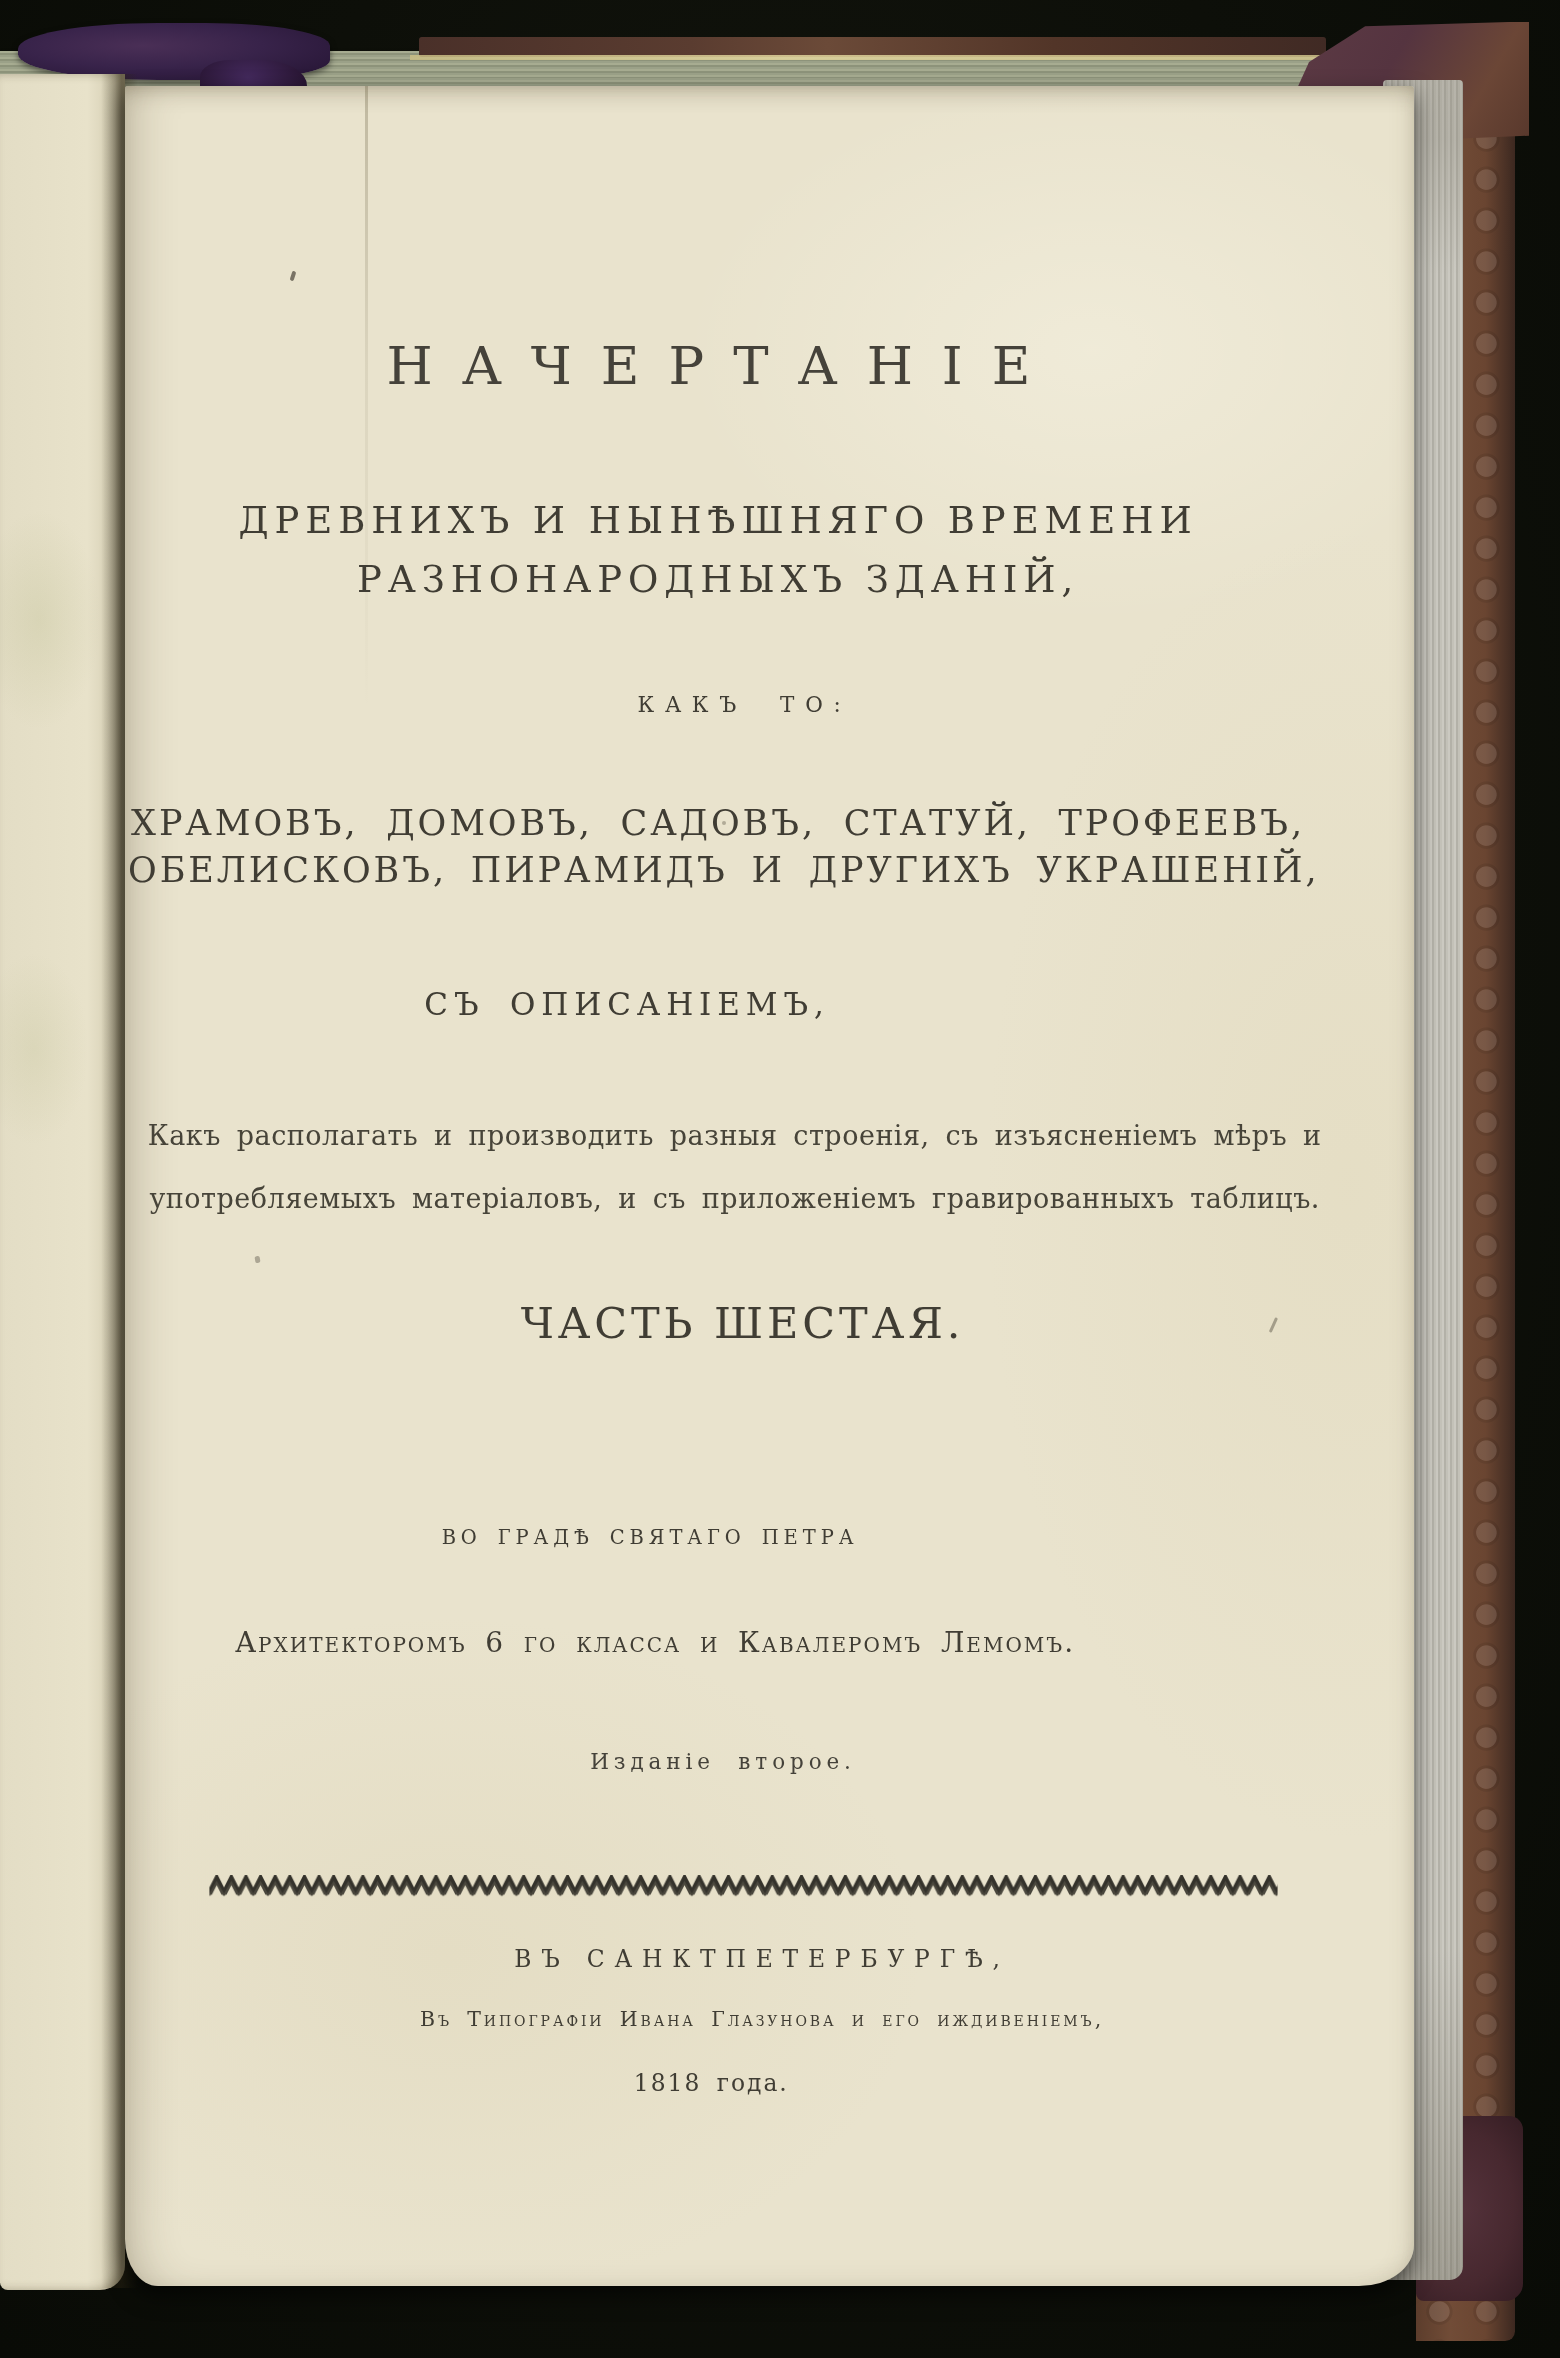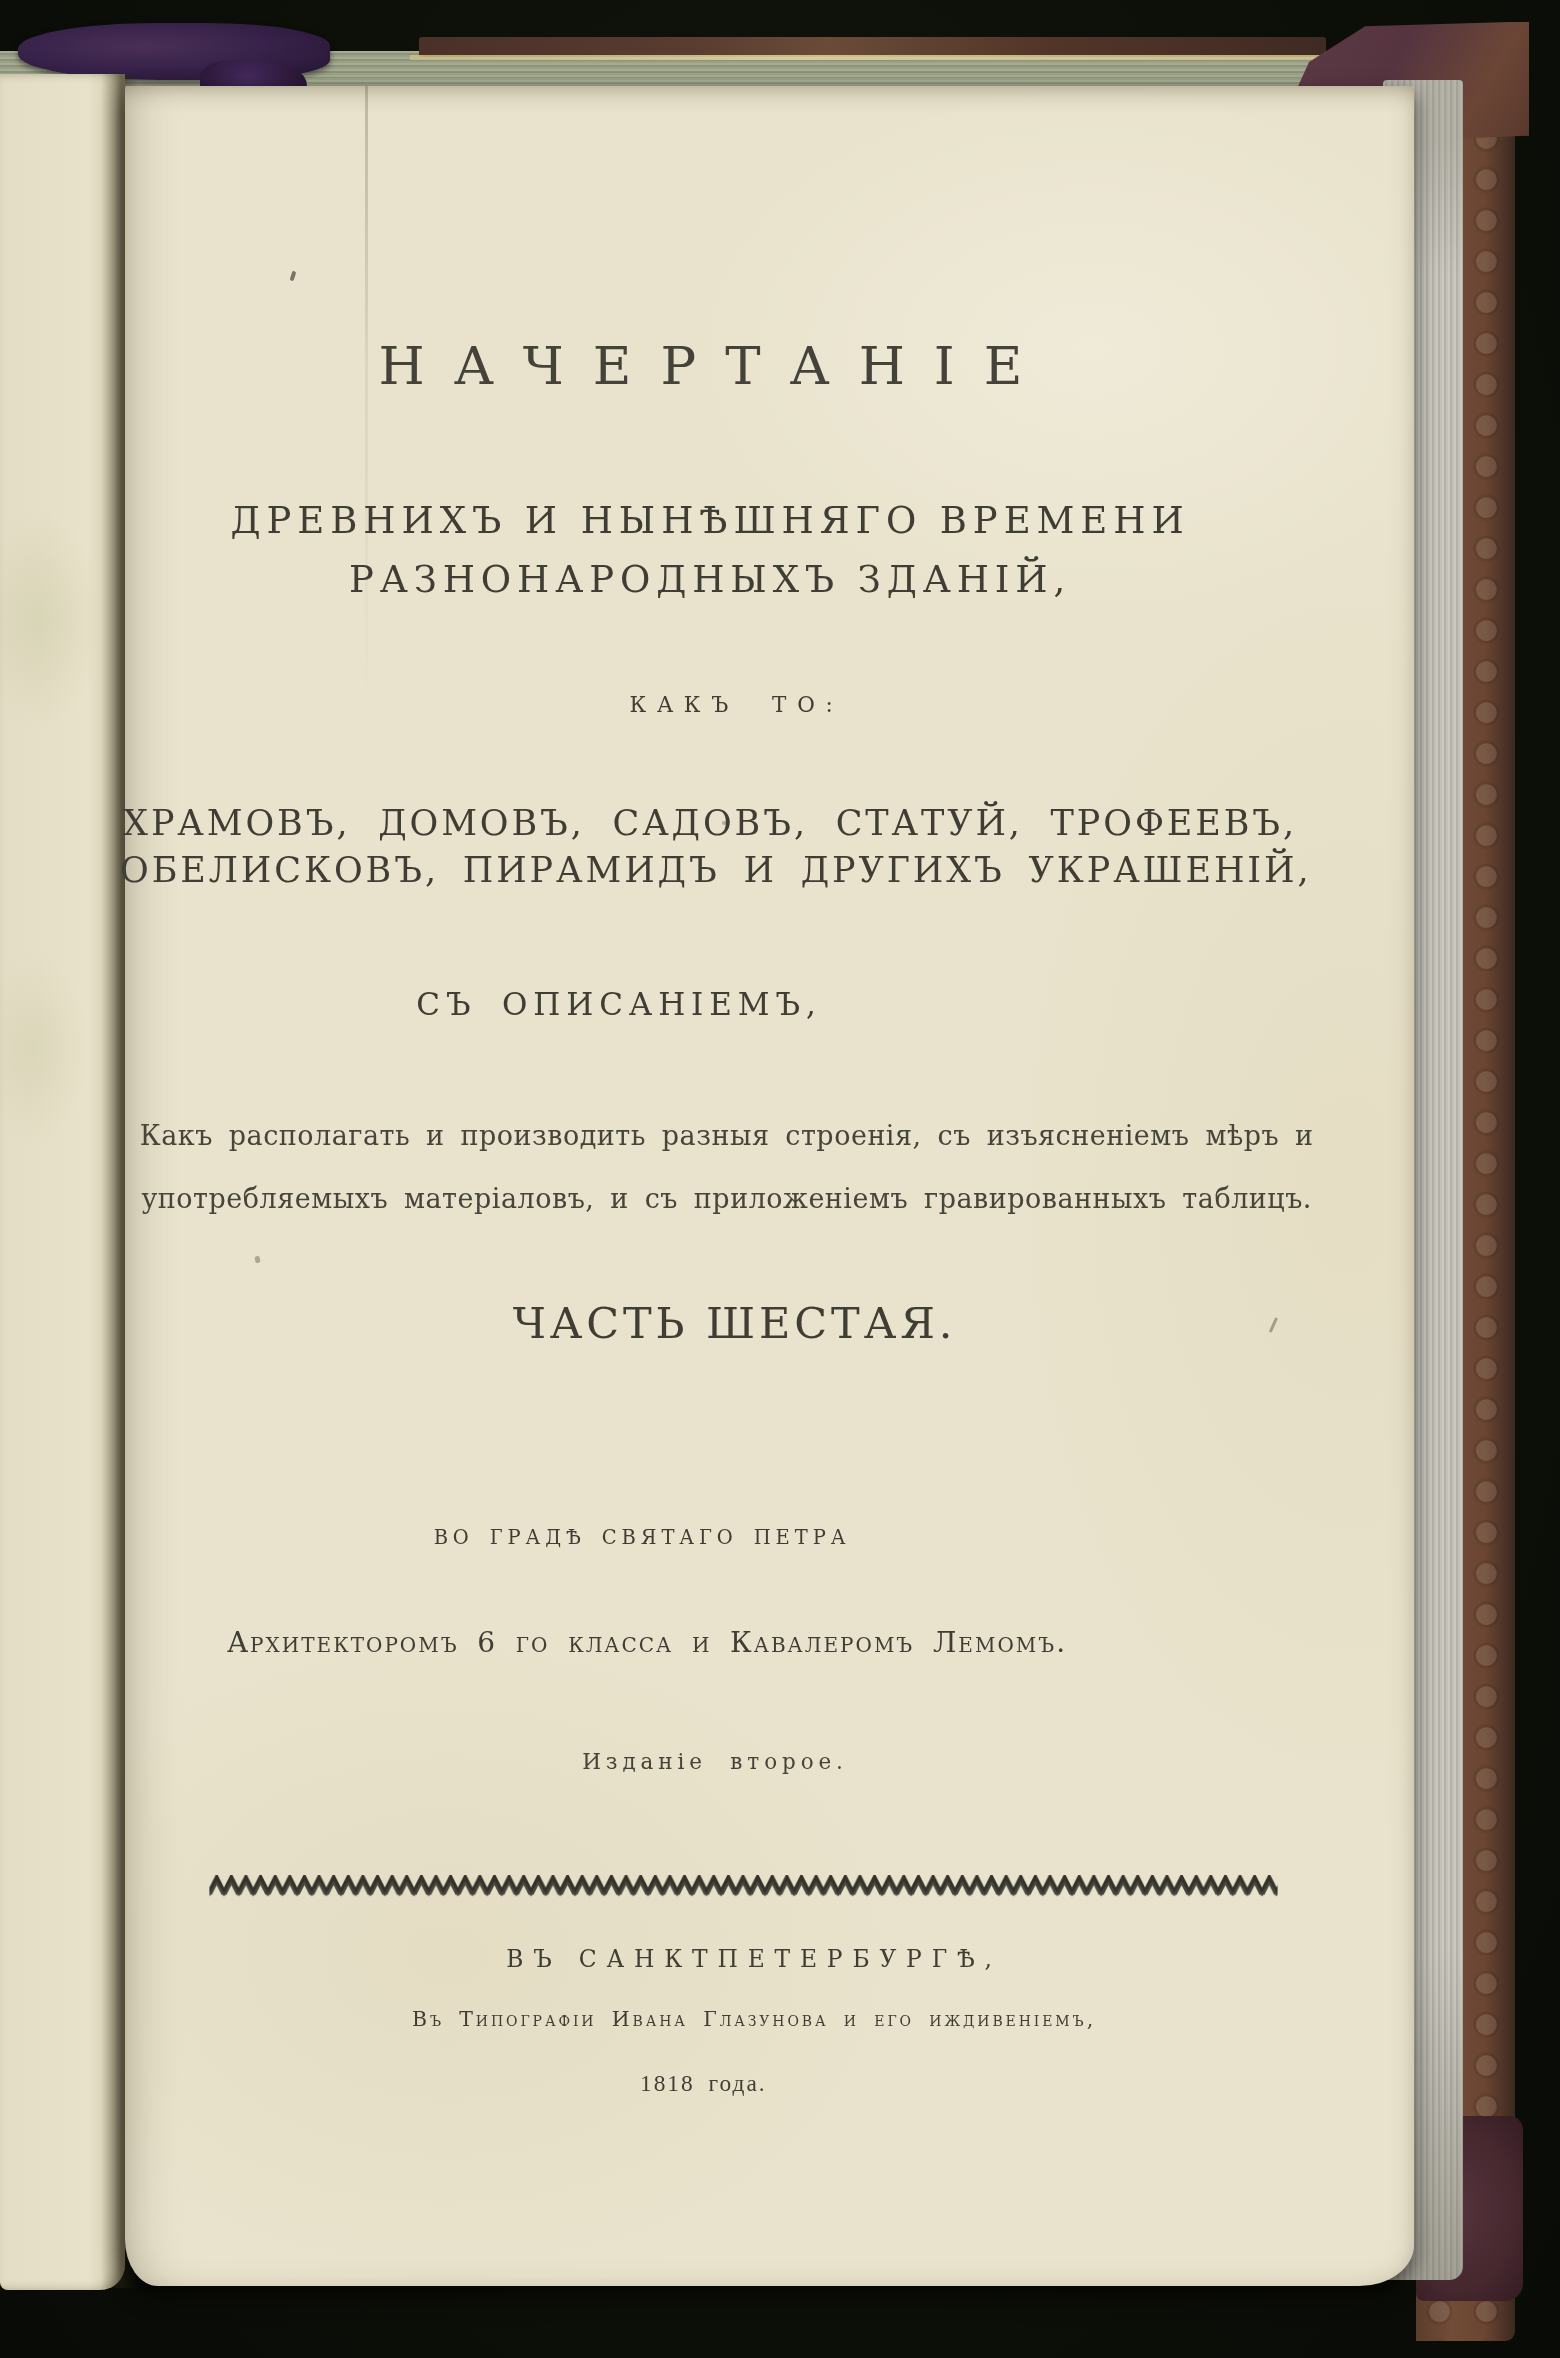--- a/index.html
+++ b/index.html
@@ -97,41 +97,41 @@
     position:absolute;left:240px;top:0;width:2.9px;height:624px;
     background:linear-gradient(180deg,rgba(95,85,55,.30),rgba(95,85,55,.10) 45%,transparent 100%);
   }
   .speck{position:absolute;background:rgba(62,56,44,.65);border-radius:2px;}
   .speck.s1{left:166px;top:185px;width:3.9px;height:9.8px;transform:rotate(18deg);}
   .speck.s2{left:1147px;top:1231px;width:2.9px;height:15.6px;transform:rotate(24deg);opacity:.6;}
   .speck.s3{left:130px;top:1170px;width:4.9px;height:6.8px;transform:rotate(-10deg);opacity:.55;}
   .speck.s4{left:597px;top:735px;width:3.9px;height:3.9px;border-radius:50%;opacity:.5;}
 
   .line{
-    position:absolute;left:0;width:1180px;
+    position:absolute;left:8px;width:1180px;
     text-align:center;white-space:nowrap;
     color:#403d34;line-height:1.15;
   }
   .t-title   {top:250px; font-size:53px;letter-spacing:29px;color:#45423a;}
   .t-sub1    {top:414px; font-size:37px;letter-spacing:5.9px; transform:translateX(-4.9px);}
   .t-sub2    {top:473px; font-size:37px;letter-spacing:5.9px; transform:translateX(-4.9px);}
   .t-kakto   {top:607px; font-size:21.5px;letter-spacing:10.7px;word-spacing:15.6px;transform:translateX(21.5px);}
   .t-list1   {top:717px; font-size:35px;letter-spacing:2.9px; word-spacing:13.7px;transform:translateX(-4.9px);}
   .t-list2   {top:764px; font-size:35px;letter-spacing:2.9px; word-spacing:9.8px;transform:translateX(-4.9px);}
   .t-opis    {top:901px; font-size:31px;letter-spacing:5.9px; word-spacing:9.8px;transform:translateX(-96px);}
   .t-ann1    {top:1034px;font-size:27px;letter-spacing:0.5px;word-spacing:6.8px;color:#474439;transform:translateX(11.7px);}
   .t-ann2    {top:1097px;font-size:27px;letter-spacing:0.5px;word-spacing:6.8px;color:#474439;transform:translateX(11.7px);}
   .t-part    {top:1213px;font-size:43px;letter-spacing:3.9px; transform:translateX(19.5px);}
   .t-soch    {top:1346px;font-size:19.5px;letter-spacing:8.8px; transform:translateX(-47px);}
   .t-place   {top:1441px;font-size:19.5px;letter-spacing:4.9px; word-spacing:4.9px;transform:translateX(-73px);}
   .t-author  {top:1541px;font-size:28px;letter-spacing:2px; word-spacing:7.8px;font-variant:small-caps;transform:translateX(-68px);}
   .t-edition {top:1664px;font-size:21.5px;letter-spacing:4.9px; word-spacing:11.7px;color:#45423a;}
   .t-city    {top:1860px;font-size:23.4px;letter-spacing:9.8px;transform:translateX(39px);}
   .t-publish {top:1922px;font-size:20.5px;letter-spacing:2.9px; word-spacing:5.9px;font-variant:small-caps;transform:translateX(39px);}
-  .t-year    {top:1984px;font-size:23.4px;letter-spacing:2px; word-spacing:5.9px;transform:translateX(-11.7px);font-family:Liberation Serif, serif;}
+  .t-year    {top:1984px;font-size:23.4px;letter-spacing:2px; word-spacing:5.9px;transform:translateX(-11.7px);}
   .zigzag{
     position:absolute;left:84px;top:1789px;width:1069px;height:23.4px;
   }
 </style>
 </head>
 <body>
 
 <div class="photo">
 
   <div class="layer top-edge"></div>

